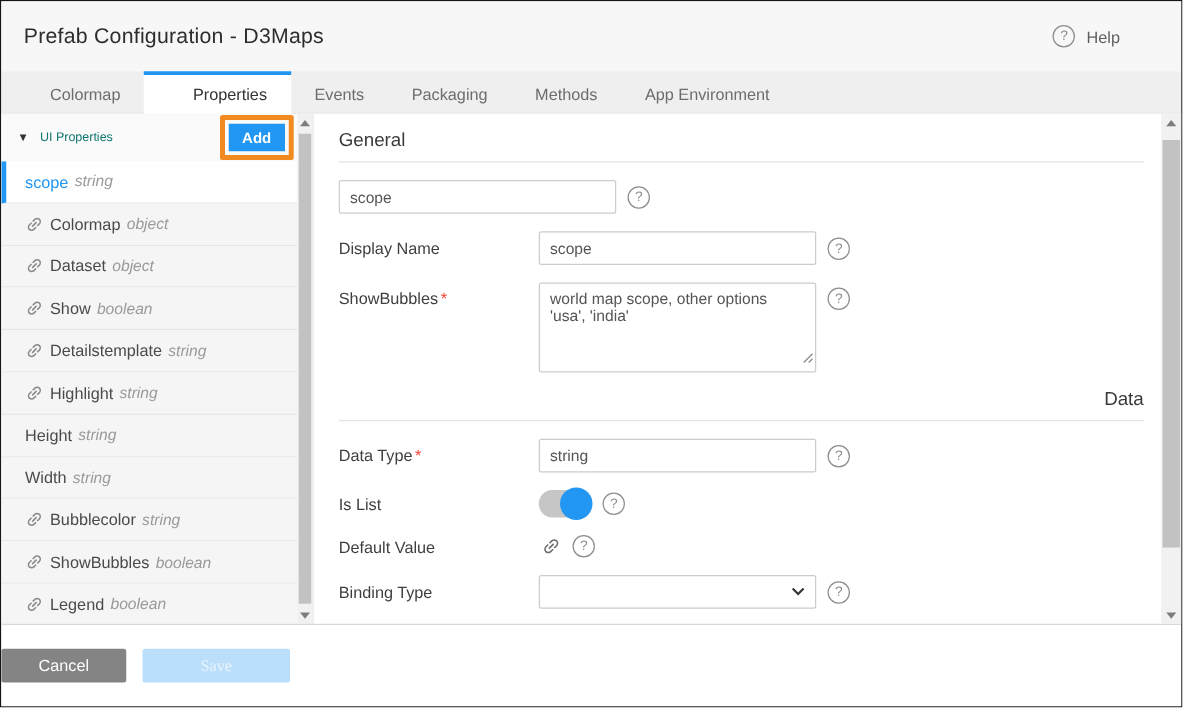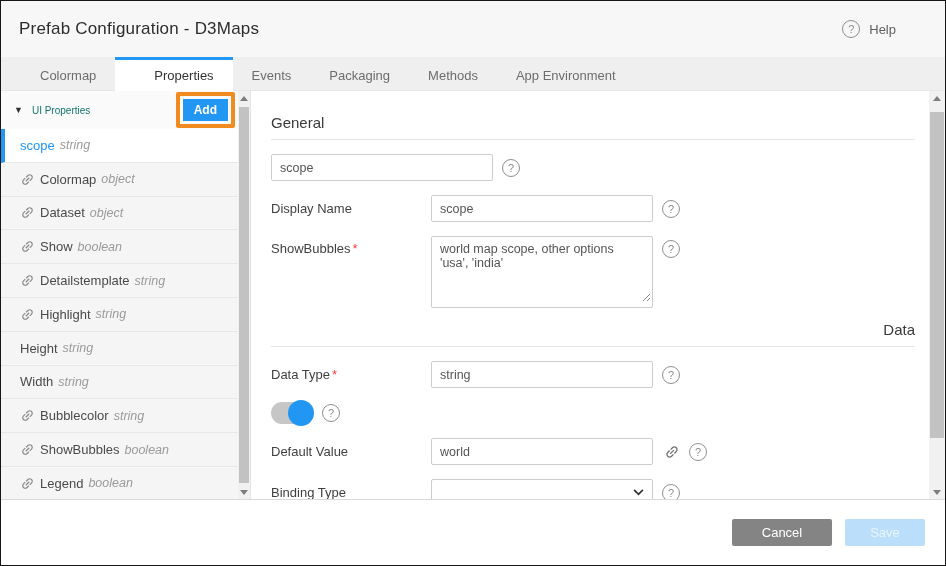--- a/index.html
+++ b/index.html
@@ -98,21 +98,21 @@
   .tri-up { width:0; height:0; border-left:4px solid transparent; border-right:4px solid transparent; border-bottom:5px solid #7d7d7d; }
   .tri-down { width:0; height:0; border-left:4px solid transparent; border-right:4px solid transparent; border-top:5px solid #7d7d7d; }
   .sb-thumb-fill { flex:1 1 auto; width:calc(100% - 2px); background:#c2c2c2; margin:2px 0; cursor:grab; }
   .sb-track { flex:1 1 auto; width:100%; display:flex; flex-direction:column; align-items:center; }
   .sb-thumb-part { width:calc(100% - 2px); height:326px; margin-top:7px; background:#c2c2c2; cursor:grab; }
 
   
   .main { flex:1; display:flex; min-width:0; background:#fff; }
   .form-area { flex:1; padding:0 14px 0 20px; overflow:hidden; }
   .section-title {
-    margin-top:23px; padding-bottom:8px;
+    margin-top:13px; padding-bottom:8px;
     border-bottom:1px solid #e4e4e4;
     font-size:15px; font-weight:400; color:#3a3a3a;
   }
   .row { display:flex; align-items:center; margin-top:14px; }
   .row.align-top { align-items:flex-start; }
   .lbl { width:160px; flex:0 0 160px; font-size:13px; color:#3f3f3f; }
   .row.align-top .lbl { padding-top:5px; }
   .req { color:var(--required,#f44336); margin-left:2px; }
   .ctrl { display:flex; align-items:center; gap:9px; }
   .ctrl.align-top { align-items:flex-start; }
@@ -146,26 +146,26 @@
     cursor:pointer; background:#fff;
   }
   .select-box .sel-value { flex:1; }
   .field-link-ic { display:inline-flex; margin-left:2px; cursor:pointer; }
   .q-ic { cursor:pointer; }
 
   
   .footer {
     flex:0 0 66px; background:#fff;
     border-top:1px solid #d9d9d9;
-    display:flex; align-items:center; justify-content:flex-end;
+    display:flex; align-items:center; justify-content:flex-start;
     gap:13px; padding-right:20px;
   }
   .btn { height:27px; border:none; border-radius:2px; font-size:13px; cursor:pointer; font-family:"Liberation Sans", sans-serif; }
   .btn-cancel { width:100px; background:var(--cancel,#848484); color:#fff; }
-  .btn-save { width:80px; background:var(--save-bg,#bbdefb); color:#e9f4fd; cursor:default; }
+  .btn-save { width:118px; background:var(--save-bg,#bbdefb); color:#e9f4fd; cursor:default;font-family:Liberation Serif, serif; }
 </style>
 </head>
 <body>
 
 <div class="window">
 
   <div class="titlebar">
     <div class="win-title">Prefab Configuration - D3Maps</div>
     <div class="help-area">
       <span class="help-circle">?</span>
@@ -352,34 +352,36 @@
           <div class="lbl">
             <span>Data Type</span><span class="req">*</span>
           </div>
           <div class="ctrl">
             <input class="txt-input" value="string" style="">
             <span class="help-circle q-ic">?</span>
           </div>
         </div>
 
         <div class="row">
+          <div class="lbl">
+            <span>Is List</span>
+          </div>
           <div class="ctrl">
             <span class="toggle">
                 <span class="knob"></span>
               </span>
             <span class="help-circle q-ic">?</span>
           </div>
         </div>
 
         <div class="row">
           <div class="lbl">
             <span>Default Value</span>
           </div>
           <div class="ctrl">
-            <input class="txt-input" value="world" style="">
             <span class="field-link-ic">
               <svg viewBox="0 0 24 24" width="16" height="16">
                   <path fill="#6f6f6f" transform="rotate(-45 12 12)" d="M3.9 12c0-1.71 1.39-3.1 3.1-3.1h4V7H7c-2.76 0-5 2.24-5 5s2.24 5 5 5h4v-1.9H7c-1.71 0-3.1-1.39-3.1-3.1zM8 13h8v-2H8v2zm9-6h-4v1.9h4c1.71 0 3.1 1.39 3.1 3.1s-1.39 3.1-3.1 3.1h-4V17h4c2.76 0 5-2.24 5-5s-2.24-5-5-5z"></path>
                 </svg>
             </span>
             <span class="help-circle q-ic">?</span>
           </div>
         </div>
 
         <div class="row">

